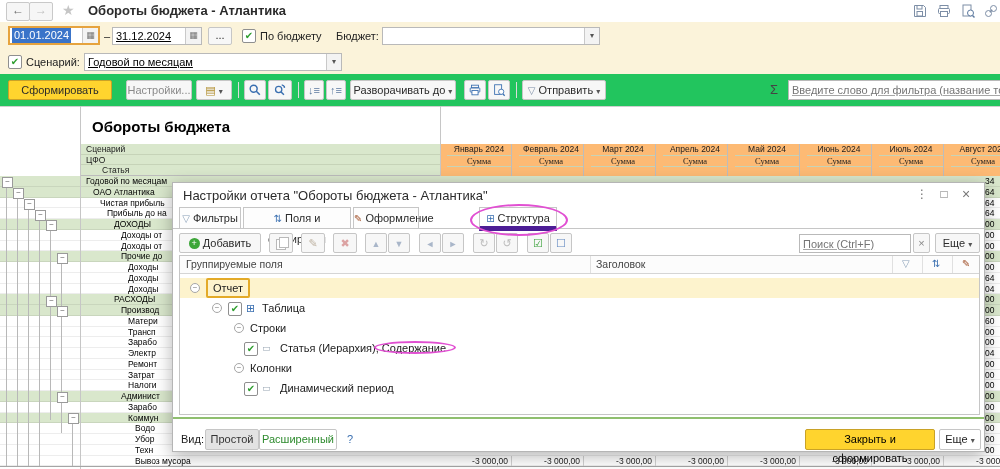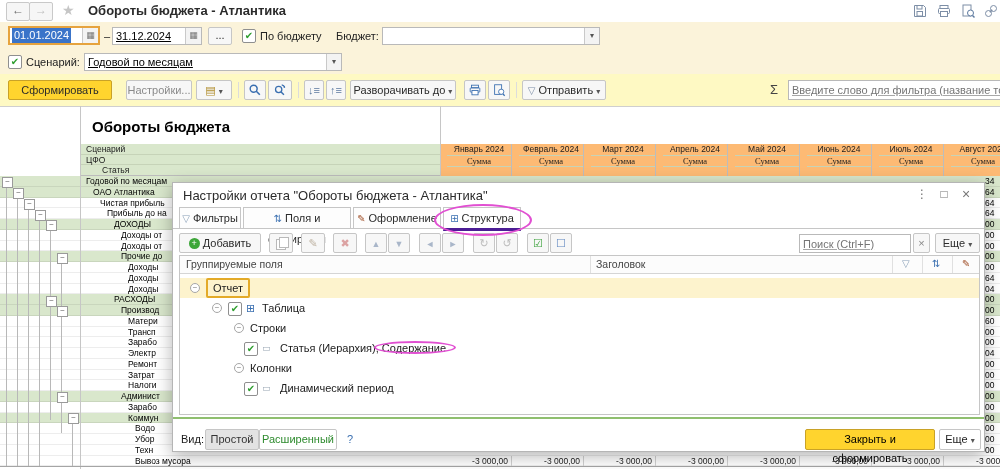--- a/index.html
+++ b/index.html
@@ -19,21 +19,21 @@
   .fld{position:absolute;height:18px;background:#fff;border:1px solid #b9b9b9;box-sizing:border-box;font-size:11px;}
   .fld input{border:0;outline:0;width:100%;height:100%;font:11px "Liberation Sans","DejaVu Sans",sans-serif;padding:0 3px;box-sizing:border-box;background:transparent;text-decoration:underline;}
   .calbtn{position:absolute;right:0;top:0;width:15px;height:16px;border-left:1px solid #c9c9c9;background:#f3f3f3;
           font-size:9px;line-height:15px;text-align:center;color:#777;}
   .ddbtn{position:absolute;right:0;top:0;width:14px;height:16px;border-left:1px solid #c9c9c9;background:#f3f3f3;
          font-size:8px;line-height:15px;text-align:center;color:#555;}
   .lbl{position:absolute;font-size:11px;color:#222;}
   .cbx{position:absolute;width:12px;height:12px;border:1px solid #8f8f8f;border-radius:2px;background:#fff;
        color:#2f9e2f;font-size:10px;line-height:11px;text-align:center;font-weight:bold;}
   
-  #toolbar{position:absolute;left:0;top:74px;width:1000px;height:32px;background:#fef9c3;border-bottom:1px solid #cfcfcf;}
+  #toolbar{position:absolute;left:0;top:74px;width:1000px;height:32px;background:#22c55e;border-bottom:1px solid #cfcfcf;}
   .btn{position:absolute;top:6px;height:20px;border:1px solid #c6c6c6;border-radius:2px;background:#f7f7f7;
        font-size:11px;line-height:18px;text-align:center;box-sizing:border-box;color:#2b2b2b;}
   .btn.yellow{background:#ffd42e;border-color:#c9a227;}
   .tsep{position:absolute;top:8px;width:1px;height:16px;background:#dcdcdc;}
   .gicon{font-size:11px;color:#5d7aa0;}
   
   .vline{position:absolute;background:#c6c6c6;width:1px;z-index:2;}
   #rtitle{position:absolute;left:92px;top:118px;font-size:15px;font-weight:bold;color:#000;}
   .hgreen{position:absolute;background:#d9e7cc;border-bottom:1px solid #bcbcbc;box-sizing:border-box;font-size:8.5px;}
   #mhdr{position:absolute;left:440px;top:144px;height:32px;display:flex;z-index:1;}
@@ -56,21 +56,21 @@
          text-align:right;padding-right:3px;white-space:nowrap;}
   #botline{position:absolute;left:0;top:466px;width:1000px;height:1px;background:#a5a5a5;z-index:3;}
   
   #dlg{position:absolute;left:172px;top:182px;width:813px;height:270px;background:#fff;border:1px solid #b5b5b5;
        box-shadow:0 4px 16px rgba(0,0,0,0.3);z-index:10;box-sizing:border-box;}
   #dlgtitle{position:absolute;left:10px;top:5px;font-size:13px;color:#2b2b2b;}
   .wctl{position:absolute;top:4px;width:18px;height:16px;text-align:center;font-size:12px;color:#777;line-height:15px;}
   .tab{position:absolute;top:24px;height:22px;border:1px solid #c6c6c6;background:#fdfdfd;box-sizing:border-box;
        font-size:11px;line-height:20px;text-align:center;color:#2b2b2b;}
   .tab .ti{font-size:10px;margin-right:3px;}
-  .tab.active{height:24px;border-bottom:3px solid #4c1d95;z-index:2;background:#fff;}
+  .tab.active{height:24px;border-bottom:5px solid #4c1d95;z-index:2;background:#fff;margin-left:36px;}
   #tabline{position:absolute;left:0;top:45px;width:811px;height:1px;background:#c6c6c6;}
   .dbtn{position:absolute;top:50px;height:20px;border:1px solid #c6c6c6;border-radius:2px;background:#f7f7f7;
         box-sizing:border-box;font-size:11px;line-height:18px;text-align:center;color:#2b2b2b;}
   .dgly{font-size:11px;line-height:18px;}
   #treepanel{position:absolute;left:6px;top:72px;width:801px;height:160px;border:1px solid #c6c6c6;box-sizing:border-box;background:#fff;overflow:hidden;}
   .thead{position:absolute;left:0;top:0;width:100%;height:17px;border-bottom:1px solid #d5d5d5;background:#fcfcfc;
          font-size:10.5px;color:#444;}
   .thead span{position:absolute;top:2px;}
   .tcolsep{position:absolute;top:0;width:1px;height:17px;background:#e0e0e0;}
   .trow{position:absolute;left:0;width:100%;height:20px;font-size:11px;line-height:20px;}
@@ -416,21 +416,21 @@
     <div class="wctl" style="left:740px">⋮</div>
     <div class="wctl" style="left:762px">□</div>
     <div class="wctl" style="left:784px;font-size:14px">×</div>
 
     <div class="tab" style="left:6px;width:62px">
       <span class="ti" style="color:#8aa0b8">▽</span><span>Фильтры</span>
     </div>
     <div class="tab" style="left:70px;width:108px">
       <span class="ti" style="color:#3a6fb0">⇅</span><span>Поля и сортировки</span>
     </div>
-    <div class="tab" style="left:180px;width:88px">
+    <div class="tab" style="left:180px;width:66px">
       <span class="ti" style="color:#a3542e">✎</span><span>Оформление</span>
     </div>
     <div class="tab active" style="left:270px;width:78px">
       <span class="ti" style="color:#3a6fb0">⊞</span><span>Структура</span>
       <span class="annrel" style="left:-10px;top:-4px;width:94px;height:28px"></span>
     </div>
     <div id="tabline"></div>
 
     <div class="dbtn" style="left:6px;width:82px">
       <span style="display:inline-block;width:11px;height:11px;border-radius:50%;background:#3da639;color:#fff;font-size:9px;line-height:11px;vertical-align:1px">+</span>

